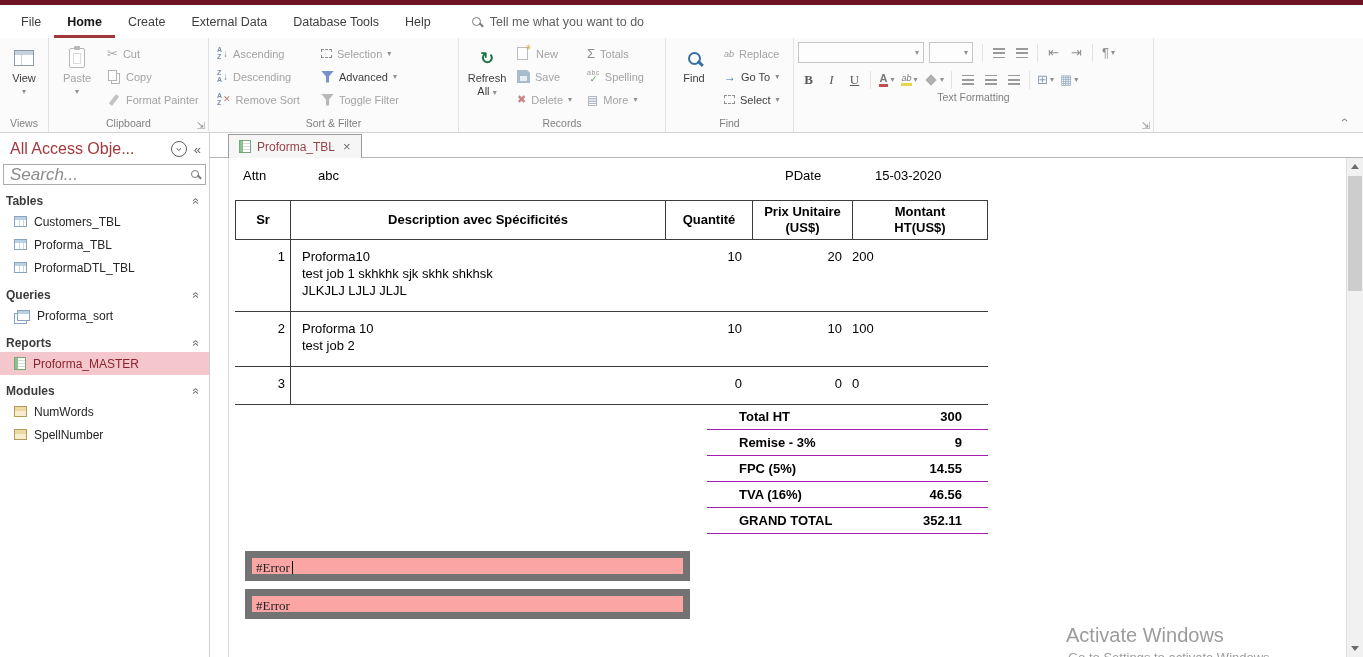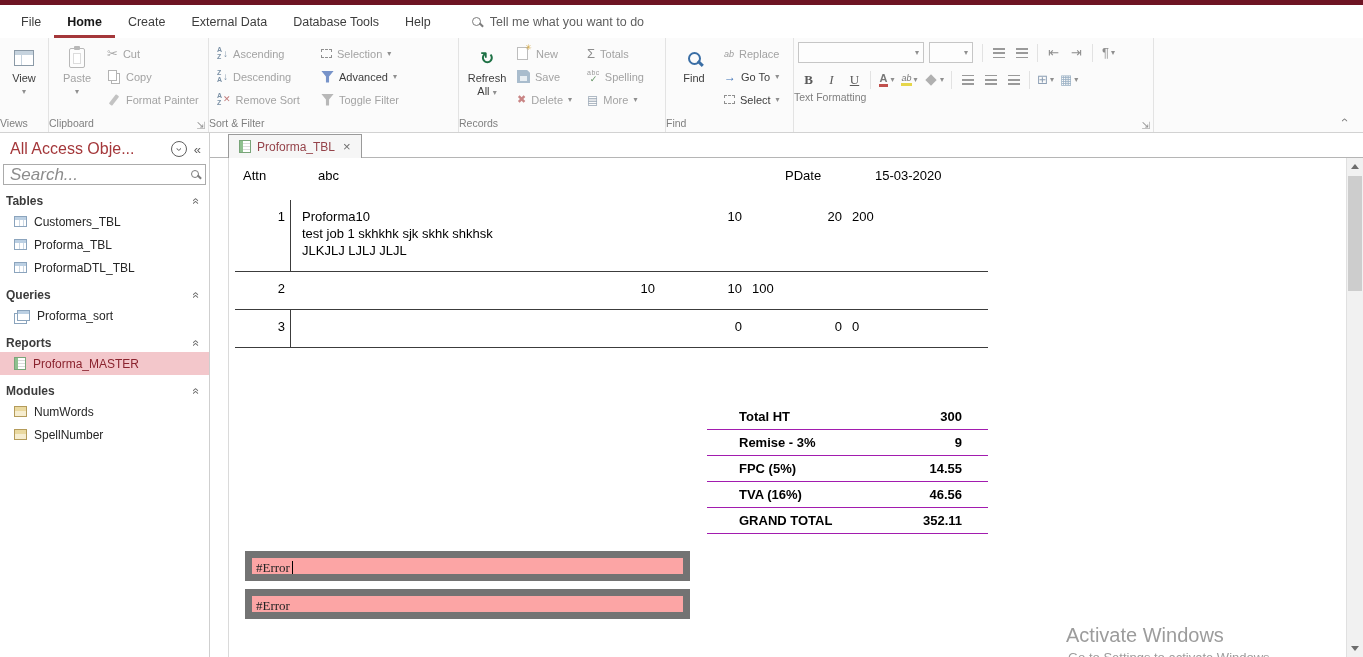--- a/index.html
+++ b/index.html
@@ -15,21 +15,21 @@
 .lens::after{content:"";position:absolute;width:5px;height:1.6px;background:#7d7d7d;right:-4px;bottom:-1px;transform:rotate(45deg)}
 .lens.blue{width:13px;height:13px;border-color:#3a6ea5;border-width:2.5px}
 .lens.blue::after{width:7px;height:2.5px;background:#3a6ea5;right:-5px;bottom:-2px}
 .lens.small{width:8px;height:8px}
 
 .ribbon{height:95px;background:#fbfbfb;border-bottom:1px solid #d2d2d2;display:flex;position:relative}
 .rgroup{position:relative;border-right:1px solid #e3e3e3;display:flex;flex-direction:column;flex:none}
 .g-views{width:49px}.g-clip{width:160px}.g-sort{width:250px}.g-rec{width:207px}.g-find{width:128px}.g-tf{width:360px}
 .rg-spacer{flex:1;border:none}
 .rg-body{flex:1;display:flex;align-items:flex-start;padding:2px 3px 0}
-.rg-label{height:16px;line-height:14px;text-align:left;font-size:10.5px;color:#7f7f7f}
+.rg-label{height:16px;line-height:14px;text-align:center;font-size:10.5px;color:#7f7f7f}
 .bigbtn{width:50px;height:74px;display:flex;flex-direction:column;align-items:center;padding-top:6px;gap:2px;flex:none}
 .bb-ic{height:24px;display:flex;align-items:center;justify-content:center}
 .bb-text{font-size:11px;line-height:13px;text-align:center;color:#3d3d3d;max-width:52px}
 .bcol{display:flex;flex-direction:column;padding-top:2px;min-width:70px}
 .sbtn{display:flex;align-items:center;gap:5px;height:23px;padding:0 5px;font-size:11px;color:#3d3d3d;white-space:nowrap}
 .dis,.dis .bb-text,.sbtn.dis span.lbl{color:#a3a3a3}
 .caret{font-size:8px;color:#8f8f8f;line-height:9px}
 .launcher{position:absolute;right:3px;bottom:1px;font-size:10px;color:#8f8f8f}
 .rib-collapse{position:absolute;right:16px;bottom:5px;color:#7c7c7c}
 .chev-up{display:inline-block;transform:rotate(90deg);font-size:12px;line-height:1}
@@ -482,33 +482,45 @@
 
     <div class="report">
       <div class="page-edge"></div>
 
       <span class="fld attn-l">Attn</span>
       <span class="fld attn-v">abc</span>
       <span class="fld pdate-l">PDate</span>
       <span class="fld pdate-v">15-03-2020</span>
 
       <div class="rtable">
+        <div class="rhead">
+          <div class="h-sr">Sr</div>
+          <div class="h-desc">Description avec Spécificités</div>
+          <div class="h-qty">Quantité</div>
+          <div class="h-price">Prix Unitaire (US$)</div>
+          <div class="h-amt">Montant HT(US$)</div>
+        </div>
         <div class="rrow">
           <div class="c-sr">1</div>
           <div class="c-desc">
             <div>Proforma10</div>
             <div>test job 1 skhkhk sjk skhk shkhsk</div>
             <div>JLKJLJ LJLJ JLJL</div>
           </div>
           <div class="c-qty">10</div>
           <div class="c-price">20</div>
           <div class="c-amt">200</div>
         </div>
         <div class="rrow">
           <div class="c-sr">2</div>
+          <div class="c-desc">
+            <div>Proforma 10</div>
+            <div>test job 2</div>
+            <div></div>
+          </div>
           <div class="c-qty">10</div>
           <div class="c-price">10</div>
           <div class="c-amt">100</div>
         </div>
         <div class="rrow">
           <div class="c-sr">3</div>
           <div class="c-desc">
             <div></div>
             <div></div>
             <div></div>

